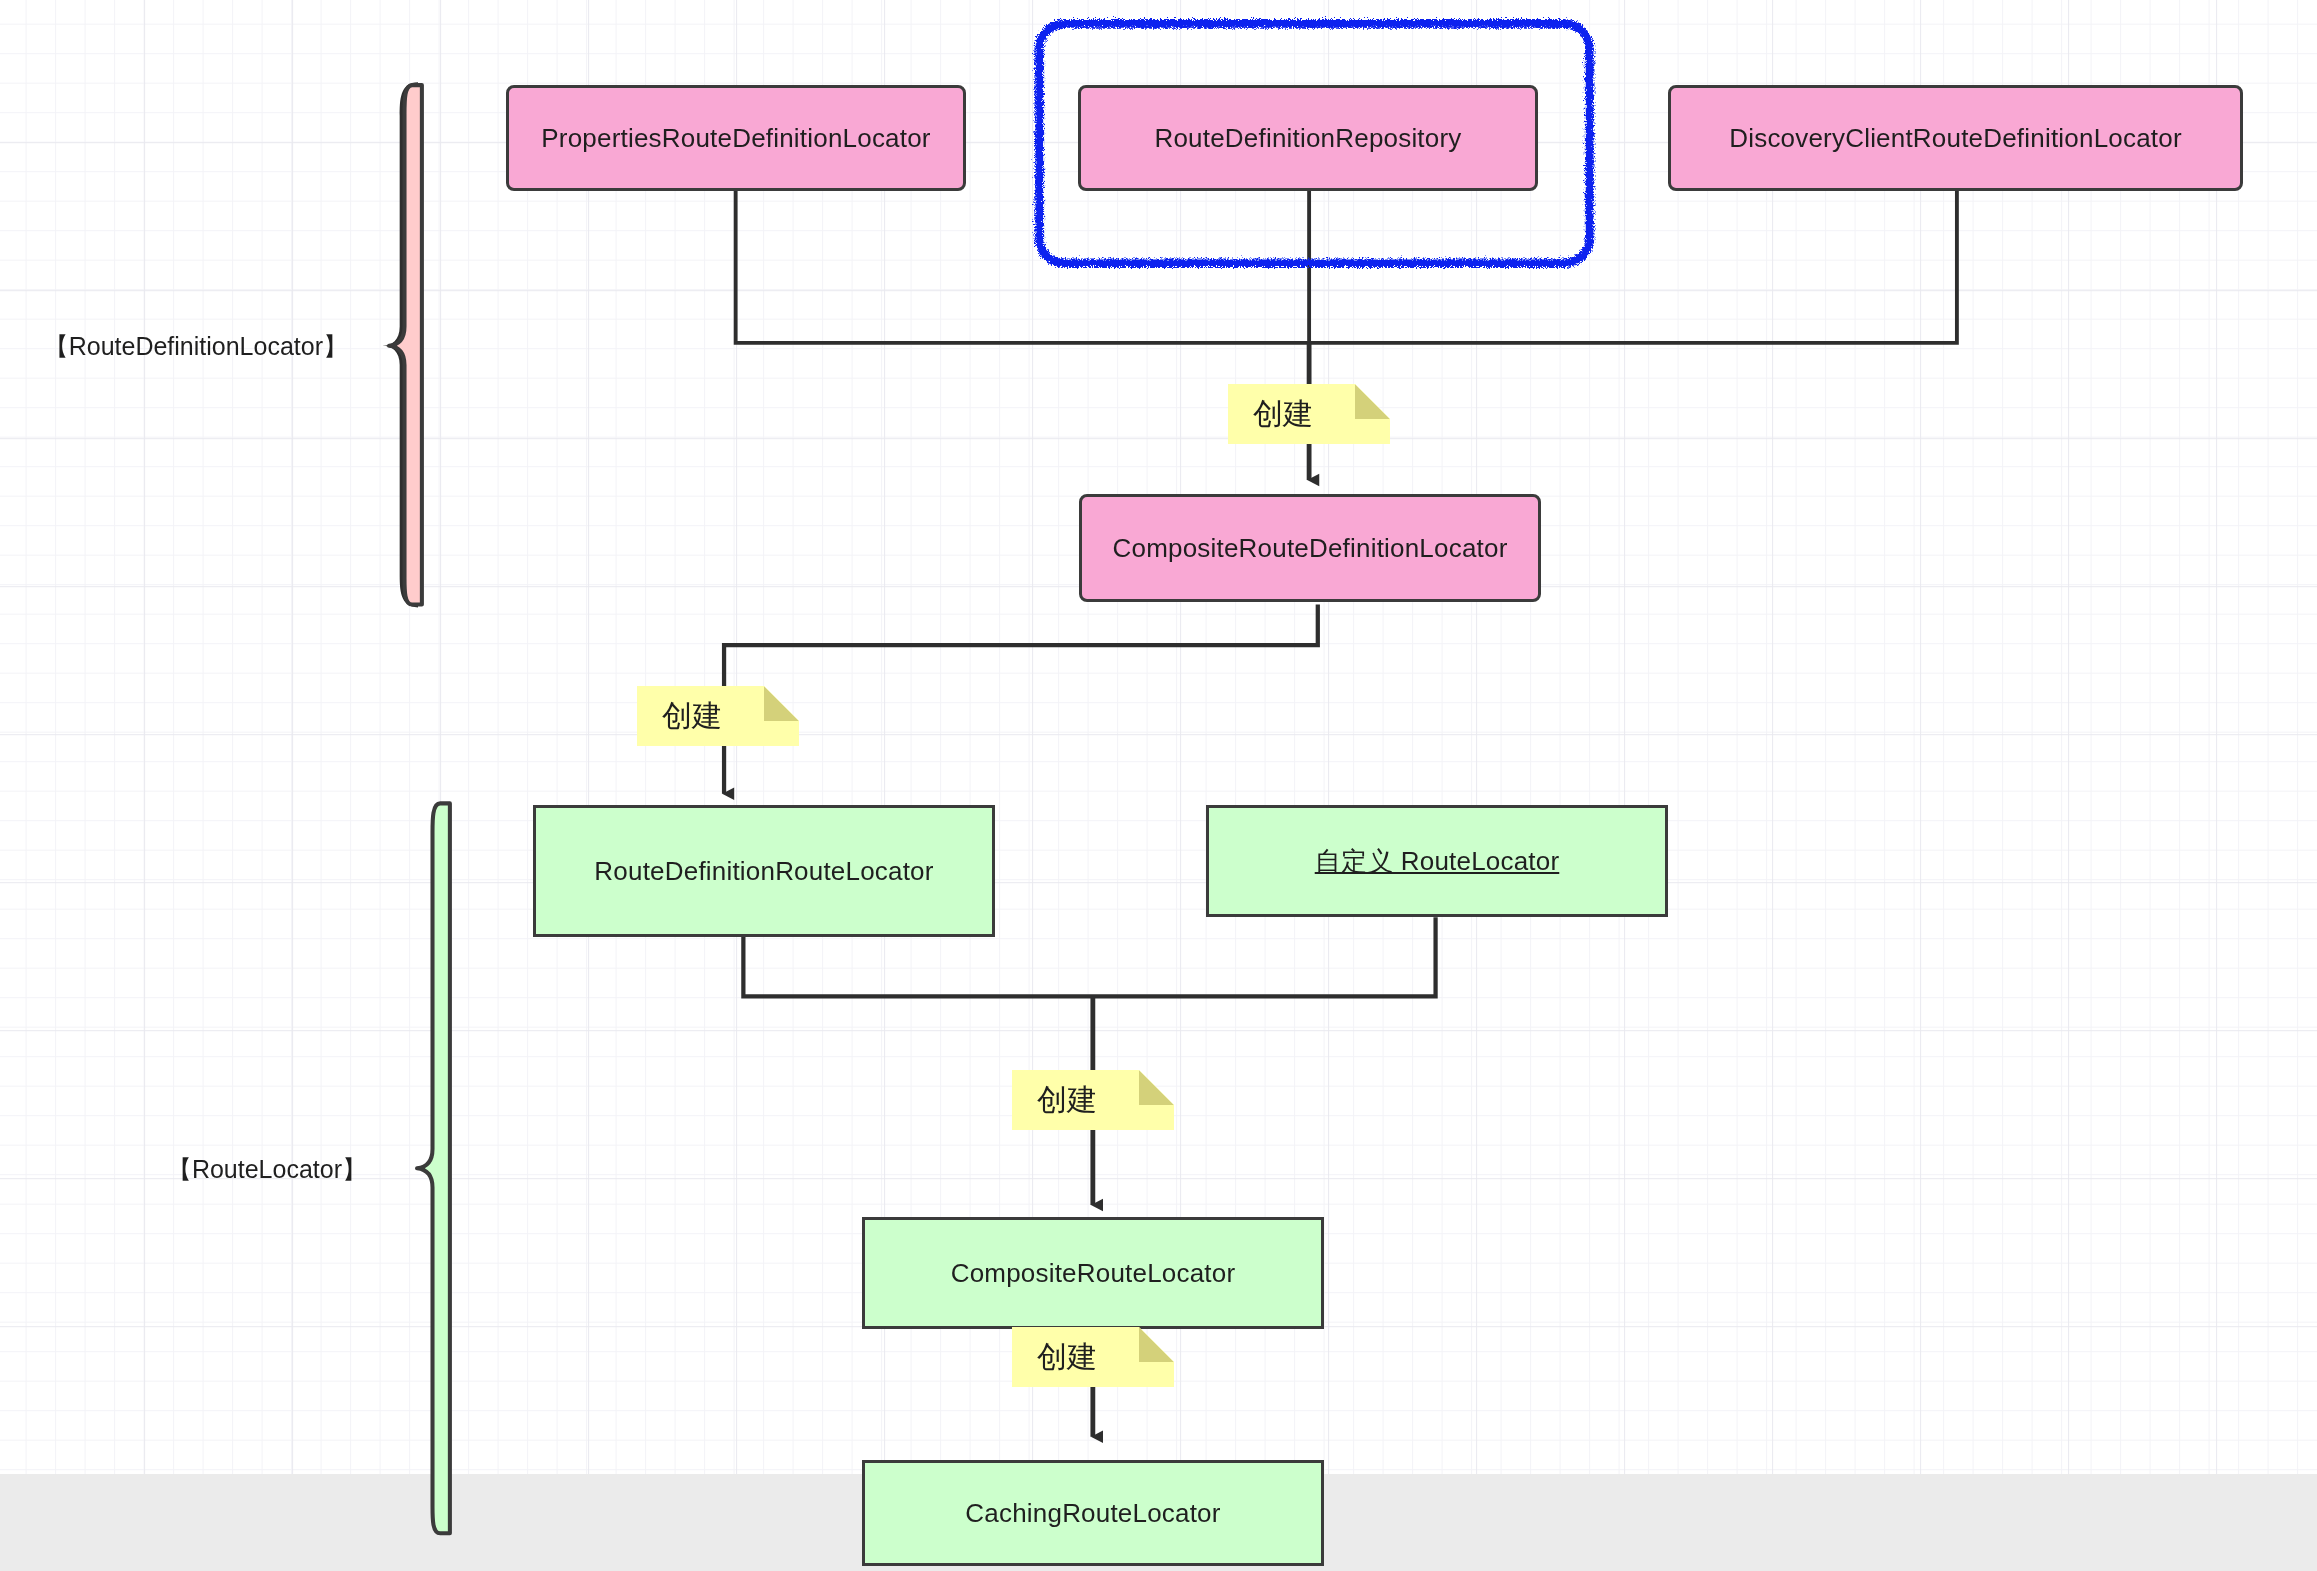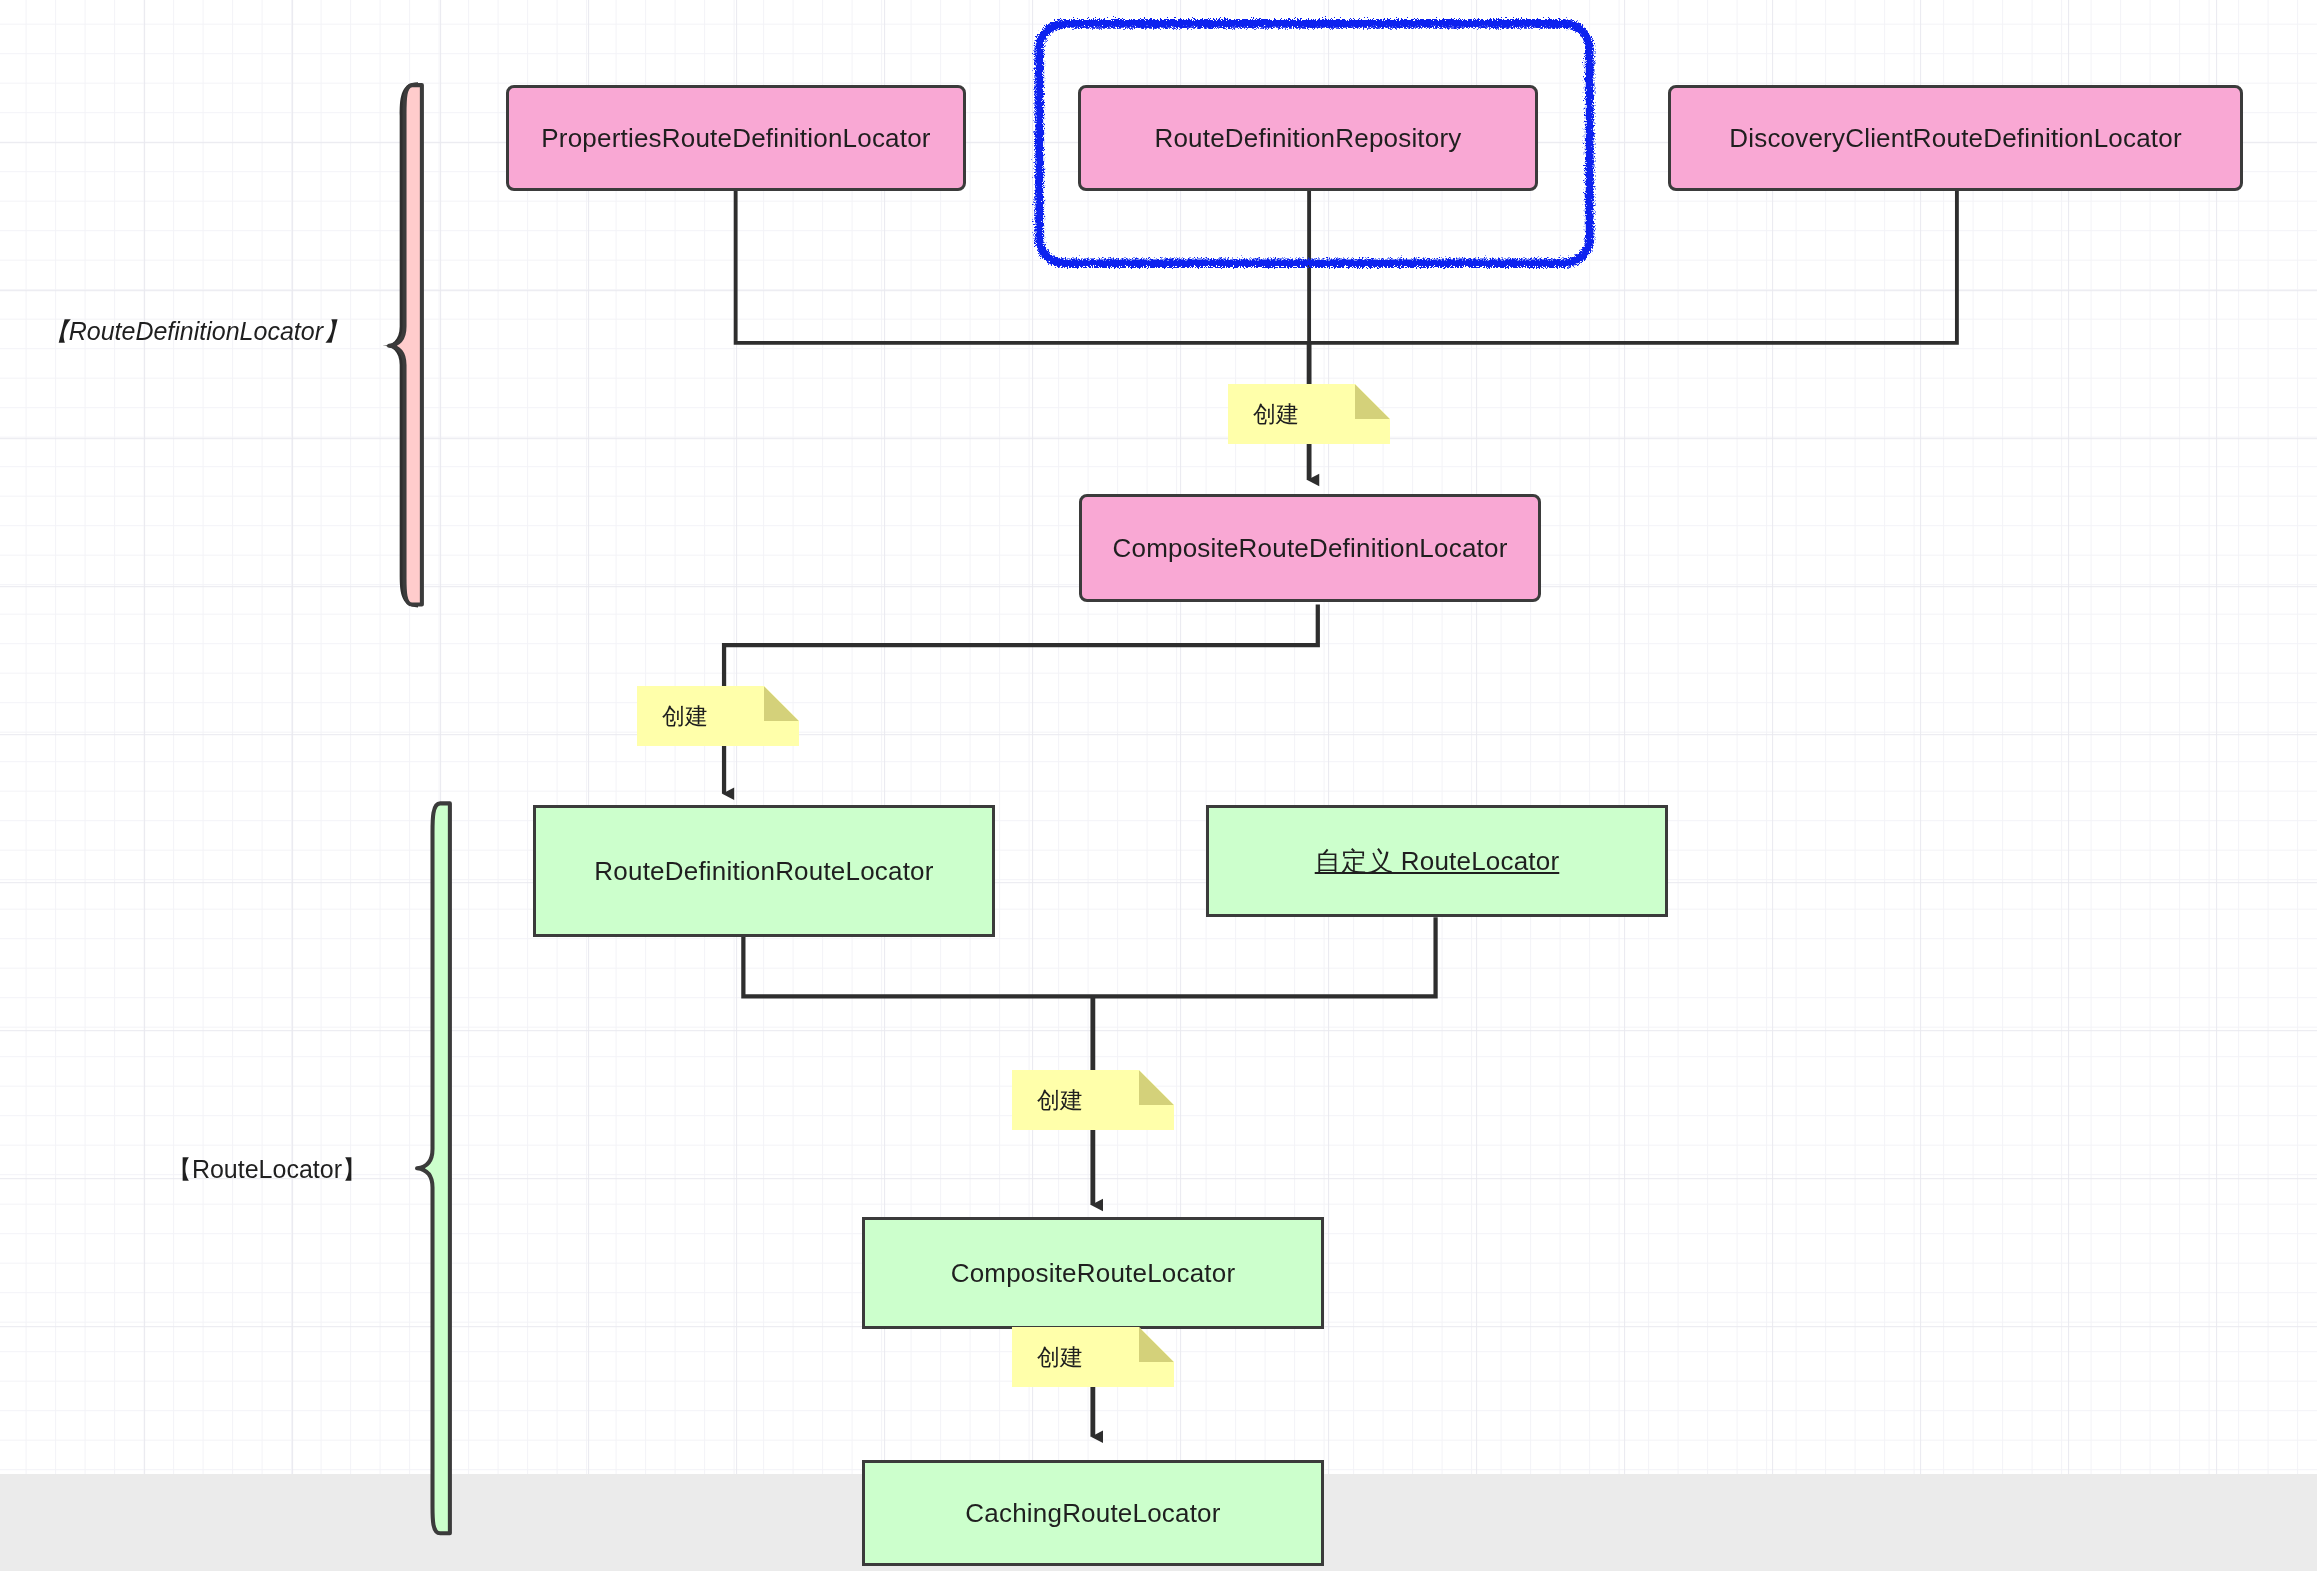--- a/index.html
+++ b/index.html
@@ -43,21 +43,21 @@
     white-space:nowrap;
     box-shadow:0 0 0 0 rgba(0,0,0,0);
   }
   .node.pink{background:#f9a8d4;border-radius:8px;}
   .node.green{background:#ccffcc;}
 
   .note{
     position:absolute;
     background:#ffffaa;
     color:#1f1f1f;
-    font-size:23px;
+    font-size:30px;
     display:flex;align-items:center;
     padding-left:25px;
     box-sizing:border-box;
     clip-path: polygon(0 0, calc(100% - 35px) 0, 100% 35px, 100% 100%, 0 100%);
   }
   .note .fold{
     position:absolute;right:0;top:0;width:35px;height:35px;
     background:#d4d17a;
     clip-path:polygon(0 0,100% 100%,0 100%);
   }
@@ -122,21 +122,21 @@
 
     <g>
       <path d="M 1132,1338 L 1132,1488" fill="none" stroke="#2e2e2e" stroke-width="5" marker-end="url(#arrow)"></path>
     </g>
 
     <g filter="url(#rough)">
       <rect x="1075" y="23" width="570" height="248" rx="26" ry="26" fill="none" stroke="#0b21ef" stroke-width="9"></rect>
     </g>
   </svg>
 
-  <div class="grouplabel" style="left:29px;top:315px;width:319px;font-style:italic;">【RouteDefinitionLocator】</div>
+  <div class="grouplabel" style="left:29px;top:330px;width:319px;">【RouteDefinitionLocator】</div>
 
   <div class="grouplabel" style="left:29px;top:1153px;width:338px;">【RouteLocator】</div>
 
   <div class="node pink" style="left:506px;top:85px;width:460px;height:106px;">
     <span>PropertiesRouteDefinitionLocator</span>
   </div>
 
   <div class="node pink" style="left:1078px;top:85px;width:460px;height:106px;">
     <span>RouteDefinitionRepository</span>
   </div>

